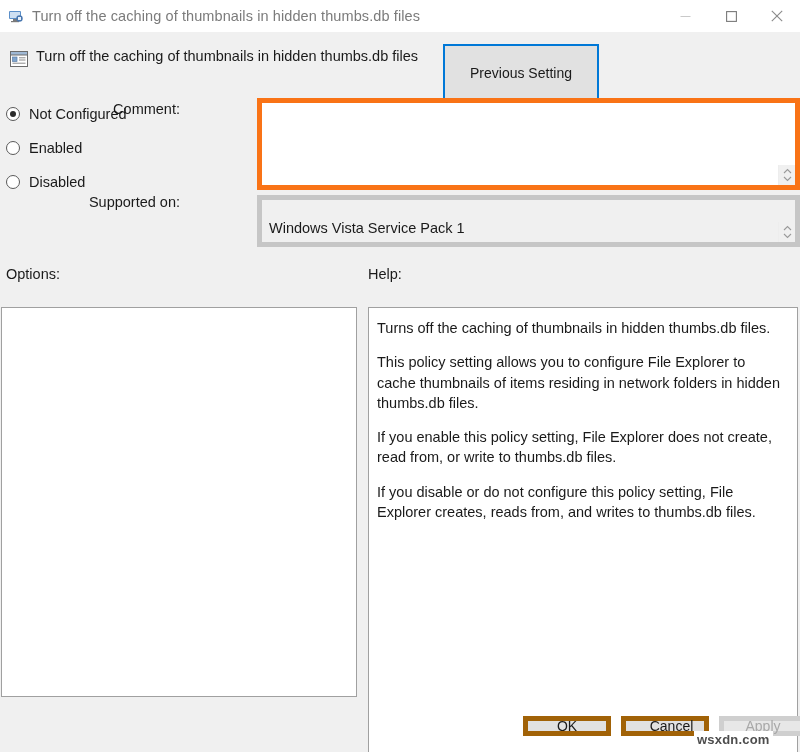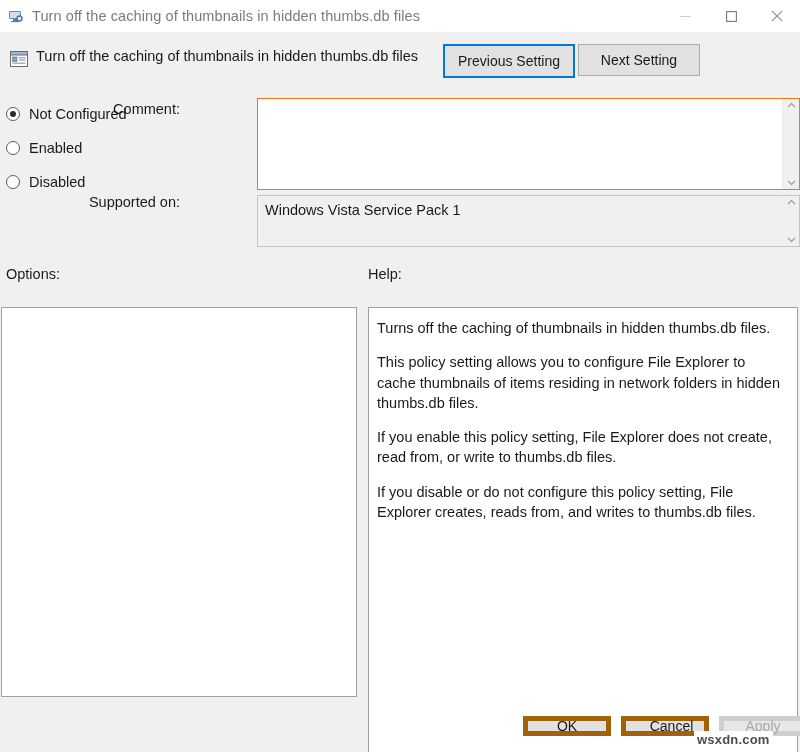--- a/index.html
+++ b/index.html
@@ -81,21 +81,21 @@
     top: 12px;
     height: 30px;
     background: #e1e1e1;
     border: 1px solid #adadad;
     font-family: "Liberation Sans", sans-serif;
     font-size: 14px;
     color: #1a1a1a;
     display: flex;
     align-items: center;
     justify-content: center;
-    padding: 0;
+    padding: 12px;
   }
   #btn-previous {
     left: 443px;
     width: 128px;
     border: 2px solid #0078d7;
     background: #e1e1e1;
   }
   #btn-next {
     left: 578px;
     width: 120px;
@@ -143,23 +143,24 @@
     color: #1a1a1a;
     text-align: right;
     white-space: nowrap;
   }
   #comment-label { left: 70px; top: 101px; width: 110px; }
   #supported-label { left: 70px; top: 194px; width: 110px; }
 
   .textbox {
     position: absolute;
     background: #ffffff;
-    border: 1px solid #f97316;
-    box-sizing: border-box;
-    display: flex;
+    border: 5px solid #f97316;
+    box-sizing: border-box;
+    display: flex;
+    align-items: flex-end;
   }
   #comment-box {
     left: 257px; top: 98px;
     width: 543px; height: 92px;
   }
   #supported-box {
     left: 257px; top: 195px;
     width: 543px; height: 52px;
     background: #f0f0f0;
     border-color: #c6c6c6;
@@ -310,21 +311,20 @@
       <rect x="1.5" y="2.5" width="17" height="3.5" fill="#9fb8d4" stroke="#6b6b6b" stroke-width="1"></rect>
       <rect x="3.5" y="8" width="4.5" height="4.5" fill="#7fa4cc" stroke="#5a7ea8" stroke-width="0.7"></rect>
       <line x1="10" y1="8.8" x2="16.5" y2="8.8" stroke="#8a8a8a" stroke-width="1"></line>
       <line x1="10" y1="11" x2="16.5" y2="11" stroke="#8a8a8a" stroke-width="1"></line>
       <line x1="3.5" y1="14.2" x2="16.5" y2="14.2" stroke="#8a8a8a" stroke-width="1"></line>
     </svg>
   </span>
   <span id="header-title">Turn off the caching of thumbnails in hidden thumbs.db files</span>
 
   <div class="navbtn" id="btn-previous">Previous Setting</div>
-  <div class="navbtn" id="btn-next">Next Setting</div>
 </div>
 
 <div id="states">
   <div class="radio-row">
     <span class="radio-mark checked"></span>
     <span class="radio-label">Not Configured</span>
   </div>
   <div class="radio-row">
     <span class="radio-mark"></span>
     <span class="radio-label">Enabled</span>

